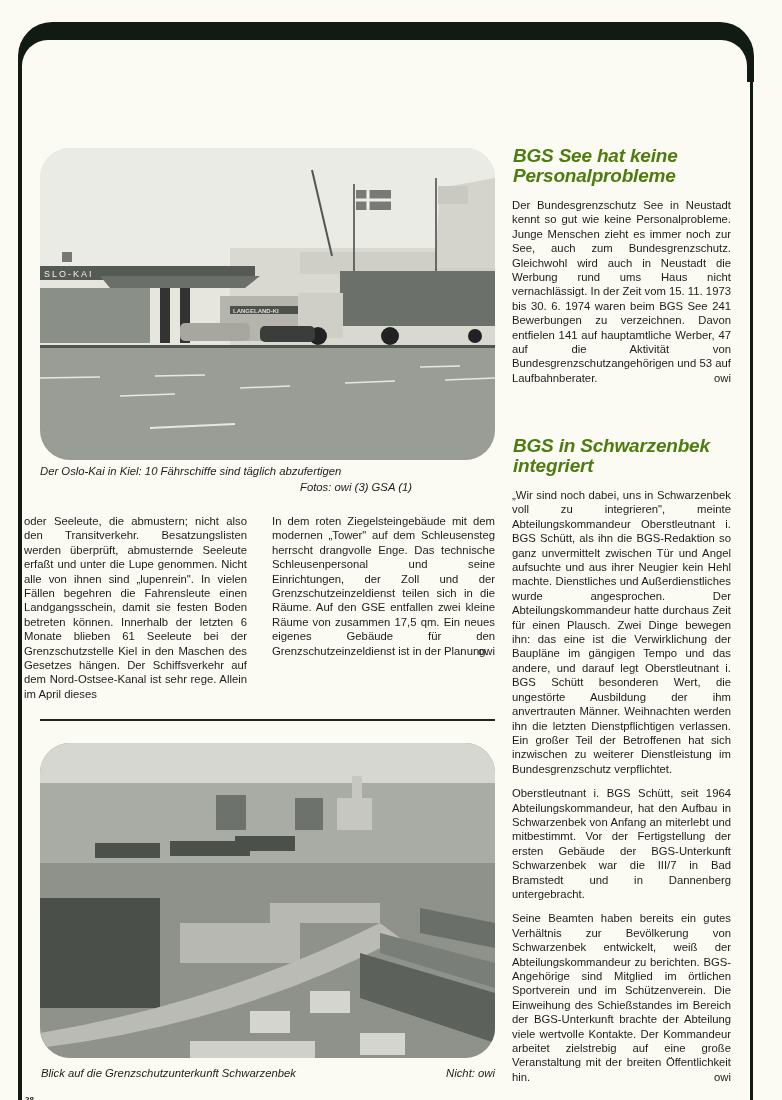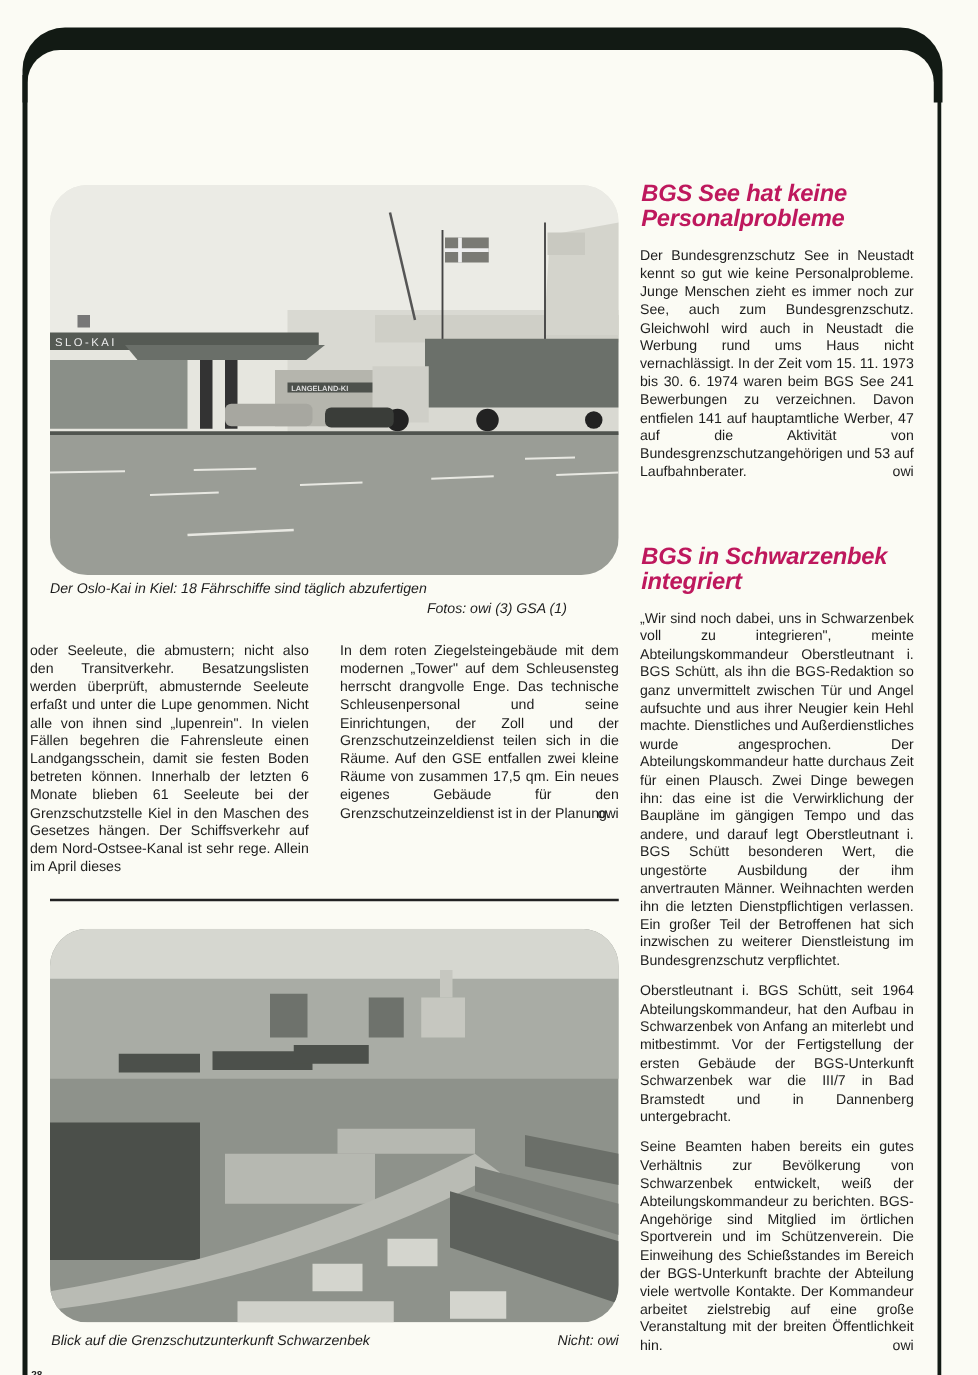--- a/index.html
+++ b/index.html
@@ -31,21 +31,21 @@
     position:absolute; font-style:italic; font-size:11.3px; line-height:13px; color:#1c1c1c;
   }
   .col {
     position:absolute; font-size:11.3px; line-height:14.4px; text-align:justify;
     hyphens:manual;
   }
   .col p { margin:0 0 10px 0; }
   .sig { float:right; }
   .headline {
     position:absolute; font-weight:bold; font-style:italic;
-    font-size:19px; line-height:20px; color:#be185d;
+    font-size:19px; line-height:20px; color:#4d7c0f;
     letter-spacing:-0.2px;
   }
   .rule {
     position:absolute; left:40px; top:719px; width:455px; height:2px; background:#222;
   }
   .page-num {
     position:absolute; left:25px; top:1071px; font-size:8px; font-weight:bold;margin-top:24px;
   }
 </style>
 </head>
@@ -99,22 +99,22 @@
     <line x1="110" y1="280" x2="195" y2="276" stroke="#e8e8e2" stroke-width="2"></line>
     <line x1="80" y1="248" x2="135" y2="246" stroke="#e8e8e2" stroke-width="1.5"></line>
     <line x1="200" y1="240" x2="250" y2="238" stroke="#e8e8e2" stroke-width="1.5"></line>
     <line x1="305" y1="235" x2="355" y2="233" stroke="#e8e8e2" stroke-width="1.5"></line>
     <line x1="405" y1="232" x2="455" y2="230" stroke="#e8e8e2" stroke-width="1.5"></line>
     <line x1="0" y1="230" x2="60" y2="229" stroke="#e8e8e2" stroke-width="1.5"></line>
     <line x1="115" y1="228" x2="165" y2="227" stroke="#e8e8e2" stroke-width="1.5"></line>
     <line x1="380" y1="219" x2="420" y2="218" stroke="#e8e8e2" stroke-width="1.5"></line>
   </svg>
 </div>
-<div class="caption" style="left:40px; top:465px;">Der Oslo-Kai in Kiel: 18 Fährschiffe sind täglich abzufertigen</div>
-<div class="caption" style="left:300px; top:481px; width:195px; text-align:center;">Fotos: owi (3) GSA (1)</div>
+<div class="caption" style="left:40px; top:465px;">Der Oslo-Kai in Kiel: 10 Fährschiffe sind täglich abzufertigen</div>
+<div class="caption" style="left:300px; top:481px; width:195px; text-align:left;">Fotos: owi (3) GSA (1)</div>
 
 <div class="col" style="left:24px; top:514px; width:223px;">
   <p>oder Seeleute, die abmustern; nicht also den Transitverkehr. Besatzungslisten werden überprüft, abmusternde Seeleute erfaßt und unter die Lupe genommen. Nicht alle von ihnen sind „lupenrein". In vielen Fällen begehren die Fahrensleute einen Landgangsschein, damit sie festen Boden betreten können. Innerhalb der letzten 6 Monate blieben 61 Seeleute bei der Grenzschutzstelle Kiel in den Maschen des Gesetzes hängen. Der Schiffsverkehr auf dem Nord-Ostsee-Kanal ist sehr rege. Allein im April dieses</p>
 </div>
 <div class="col" style="left:272px; top:514px; width:223px;">
   <p style="margin:0;">In dem roten Ziegelsteingebäude mit dem modernen „Tower" auf dem Schleusensteg herrscht drangvolle Enge. Das technische Schleusenpersonal und seine Einrichtungen, der Zoll und der Grenzschutzeinzeldienst teilen sich in die Räume. Auf den GSE entfallen zwei kleine Räume von zusammen 17,5 qm. Ein neues eigenes Gebäude für den Grenzschutzeinzeldienst ist in der Planung.</p>
   <div style="text-align:right; margin-top:-14px;">
       <span class="sig">owi</span>
     </div>
 </div>

